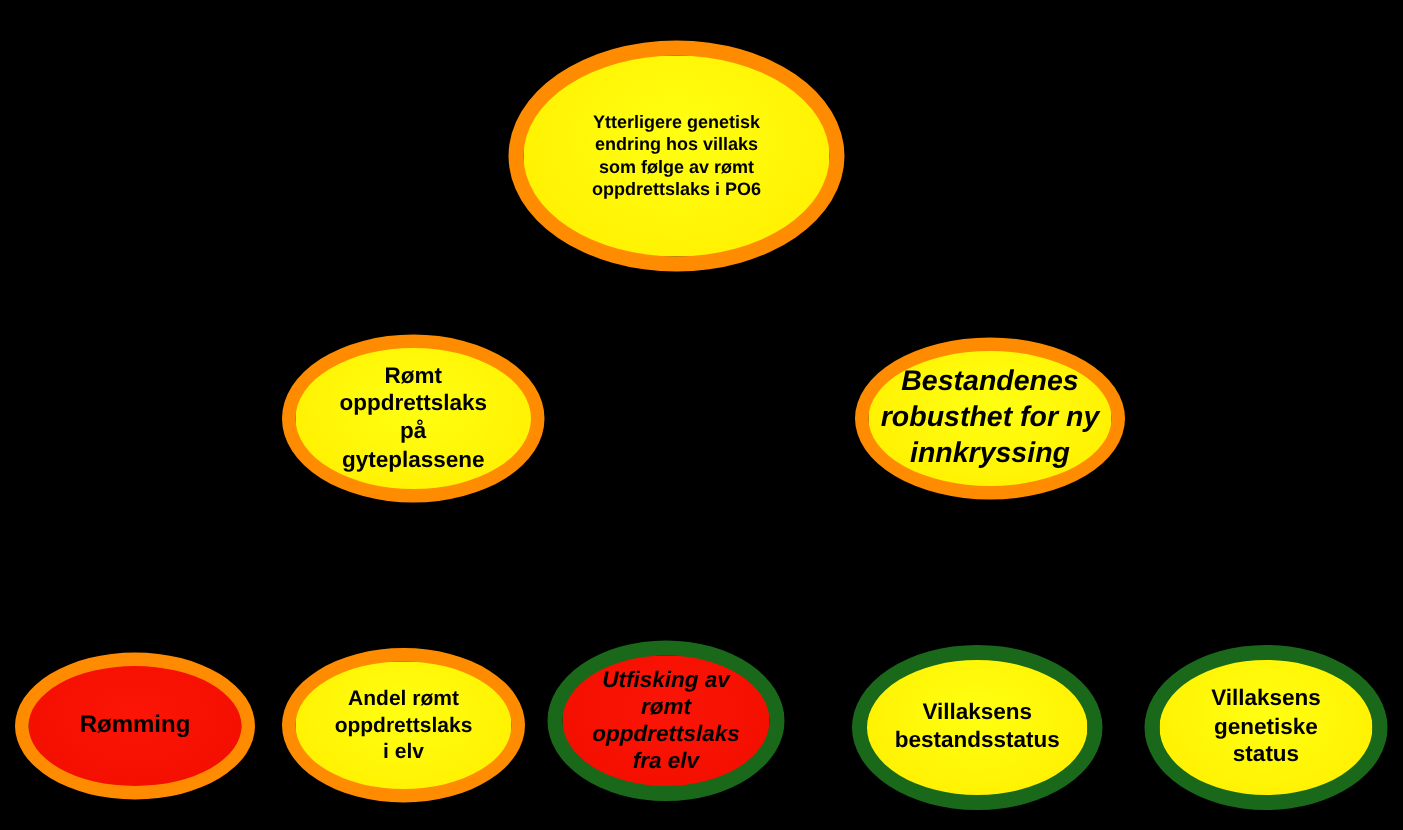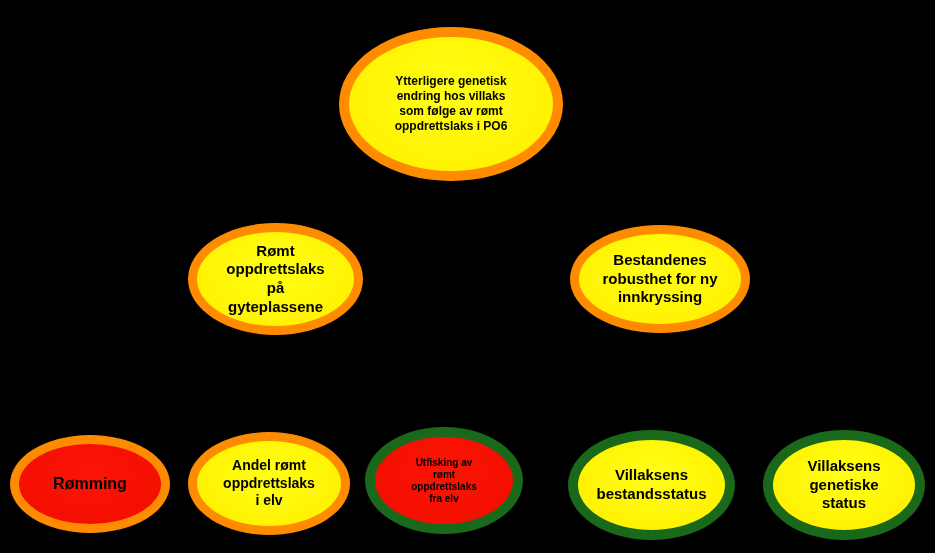--- a/index.html
+++ b/index.html
@@ -34,24 +34,24 @@
   }
   
   .border-orange { border: 9px solid #FF8C00; }
   .border-green  { border: 10px solid #1A691A; }
   .fill-yellow   { background: radial-gradient(ellipse at 50% 40%, #FFFF12 0%, #FFF000 85%); }
   .fill-red      { background: radial-gradient(ellipse at 50% 40%, #FC1507 0%, #F20E00 85%); }
 
   
   .n0 { left: 339px; top: 27px;  width: 224px; height: 154px; border-width: 10px; font-size: 12px; }
   .n1 { left: 188px; top: 223px; width: 175px; height: 112px; font-size: 15px; }
-  .n2 { left: 570px; top: 225px; width: 180px; height: 108px; font-size: 15px; }
+  .n2 { left: 570px; top: 225px; width: 180px; height: 108px; font-size: 19px; font-style: italic; }
   .n3 { left: 10px;  top: 435px; width: 160px; height: 98px;  font-size: 16px; }
   .n4 { left: 188px; top: 432px; width: 162px; height: 103px; font-size: 14px; }
-  .n5 { left: 365px; top: 427px; width: 158px; height: 107px; font-size: 10px; line-height: 1.2; }
+  .n5 { left: 365px; top: 427px; width: 158px; height: 107px; font-size: 15px; line-height: 1.2; font-style: italic; }
   .n6 { left: 568px; top: 430px; width: 167px; height: 110px; font-size: 15px; }
   .n7 { left: 763px; top: 430px; width: 162px; height: 110px; font-size: 15px; }
 </style>
 </head>
 <body>
 
 <div class="stage">
 
   <div class="node n0 fill-yellow border-orange">
     <span class="label">Ytterligere genetisk

